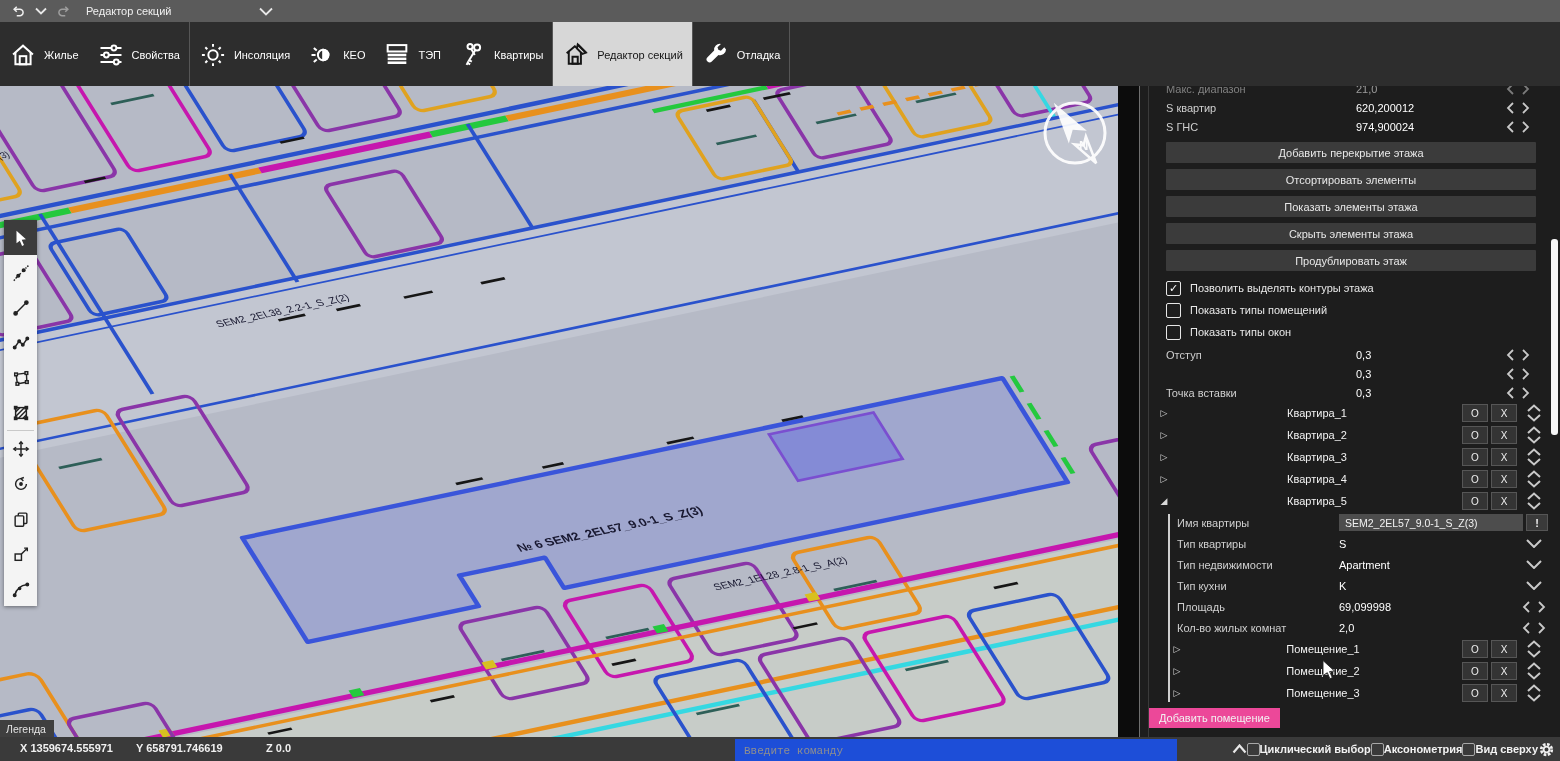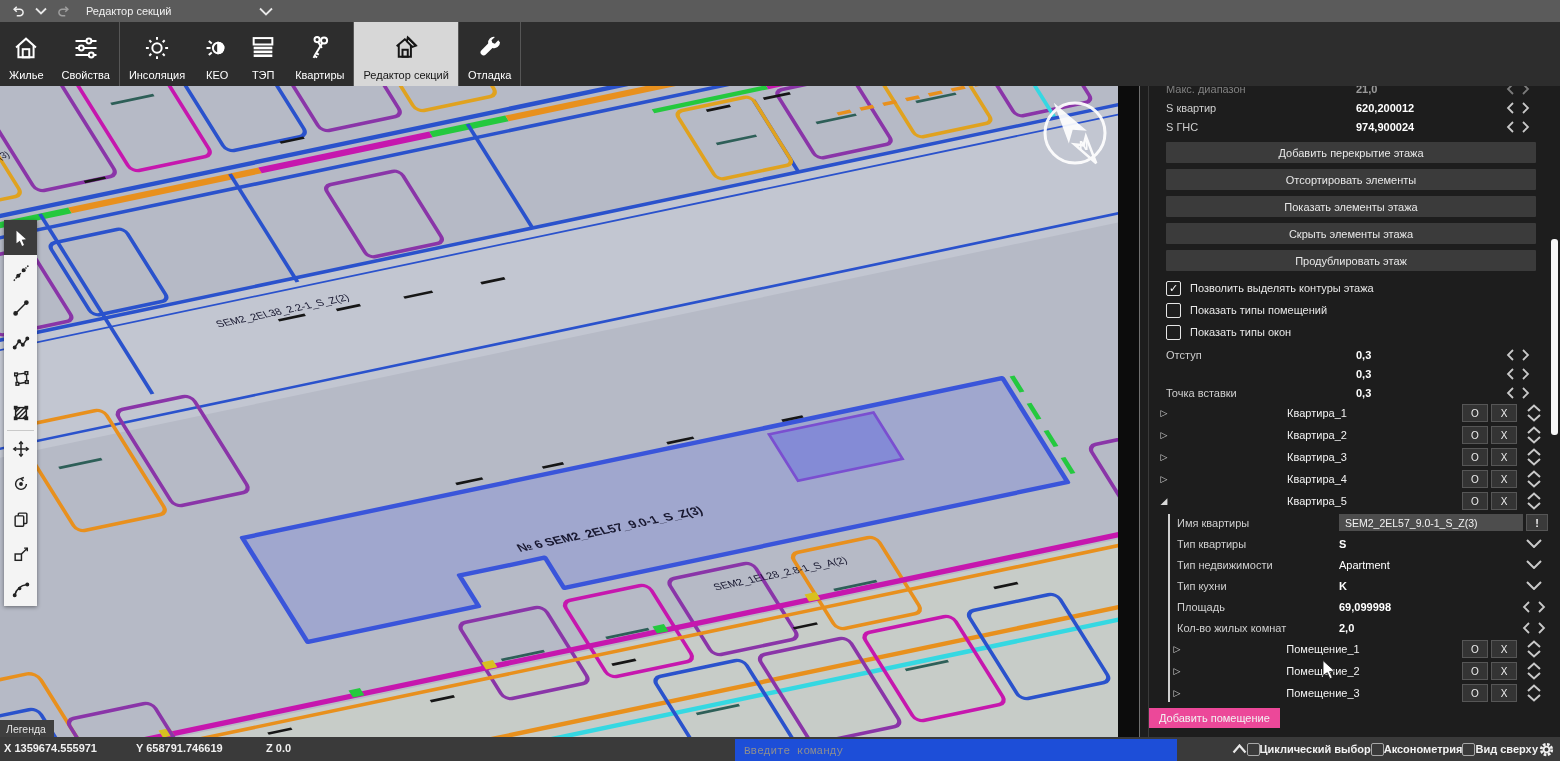--- a/index.html
+++ b/index.html
@@ -9,21 +9,21 @@
   .titlebar{position:absolute;left:0;top:0;width:1560px;height:22px;background:#5b5b5b;
     display:flex;align-items:center;color:#e9e9e9;font-size:11px}
   .titlebar svg{display:block}
   .tb-ic{margin-left:10px;cursor:pointer}
   .tb-ic.dim{opacity:.45}
   .tb-title{margin-left:14px;color:#f0f0f0}
   .tb-chev2{margin-left:88px}
   
   .toolbar{position:absolute;left:0;top:22px;width:1560px;height:64px;background:#2d2d2d;
     display:flex;align-items:stretch}
-  .tbtn{display:flex;flex-direction:column;align-items:center;justify-content:flex-end;
+  .tbtn{display:flex;align-items:center;justify-content:flex-end;
     padding:7px 9px 5px;color:#fff;font-size:11px;gap:7px;cursor:pointer;white-space:nowrap}
   .tbtn svg{display:block}
   .tbtn.active{background:#d7d7d7;color:#161616}
   .tdiv{width:1px;background:#565656}
   
   .canvas{position:absolute;left:0;top:86px;width:1118px;height:651px;background:#b6bac6;overflow:hidden}
   .plan{position:absolute;left:0;top:0}
   .plan text{font-family:"Liberation Sans",sans-serif;fill:#181830}
   
   .tools{position:absolute;left:4px;top:134px;width:33px;background:#f4f4f4;
@@ -40,21 +40,21 @@
   .mcursor{position:absolute;left:1322px;top:660px;z-index:60;pointer-events:none}
   
   .strip{position:absolute;left:1118px;top:86px;width:22px;height:651px;background:#0c0c0c;
     border-right:1px solid #6f6f6f}
   .panel{position:absolute;left:1141px;top:86px;width:419px;height:651px;background:#1d1d1d;
     overflow:hidden;font-size:11px;color:#ddd}
   .pguide{position:absolute;left:7px;top:0;height:651px;width:1px;background:#3a3a3a}
   .prow{height:19px;display:flex;align-items:center;padding:0 28px 0 25px}
   .prow.clipped{margin-top:-7px;opacity:.55}
   .lab{width:190px;color:#cfcfcf;overflow:hidden;white-space:nowrap}
-  .val{flex:1;font-weight:700;color:#fff}
+  .val{flex:1;font-weight:400;color:#fff}
   .lrspin,.ddchev,.updown{width:28px;display:flex;align-items:center;justify-content:center;cursor:pointer}
   .abtn{height:21px;margin:6px 24px 0 25px;background:#3b3b3b;color:#e8e8e8;
     display:flex;align-items:center;justify-content:center;font-size:11px;cursor:pointer;border-radius:1px}
   .abtn:first-of-type{margin-top:8px}
   .cbrow{height:20px;display:flex;align-items:center;padding-left:25px;gap:9px;margin-top:2px}
   .cb{width:15px;height:15px;border:1.6px solid #e6e6e6;border-radius:2px;display:flex;
     align-items:center;justify-content:center;color:#fff;font-size:11px;cursor:pointer;background:transparent}
   .cblab{color:#e8e8e8}
   .aprow{height:22px;display:flex;align-items:center;padding:0 12px}
   .exp{width:22px;color:#d8d8d8;font-size:9px;text-align:center;cursor:pointer}
@@ -73,21 +73,21 @@
   .rmrow{padding-left:26px}
   .rmrow .exp{width:20px}
   .rmname{flex:1;text-align:center;color:#f2f2f2}
   .addroom{height:17px;background:#ec4899;color:#f2f2f2;display:inline-flex;align-items:center;
     padding:10px 10px;margin:4px 0 17px 8px;font-size:11px;cursor:pointer}
   .pscroll{position:absolute;right:2px;top:153px;width:7px;height:196px;background:#f5f5f5;border-radius:3px;cursor:pointer}
   
   .statusbar{position:absolute;left:0;top:737px;width:1560px;height:24px;background:#3a3a3a;
     color:#f0f0f0;font-size:11px;font-weight:700}
   .coord{position:absolute;top:5px}
-  .cx{left:4px}.cy{left:136px}.cz{left:266px}
+  .cx{left:20px}.cy{left:136px}.cz{left:266px}
   .cmd{position:absolute;left:735px;top:2px;width:442px;height:24px;background:#1d4ed8;border:none;
     outline:none;color:#c9c9c9;padding-left:9px;font-size:11px;font-family:Liberation Mono, monospace}
   .cmd::placeholder{color:#8f8f8f;font-weight:400}
   .sbright{position:absolute;right:5px;top:0;height:24px;display:flex;align-items:center;}
   .scb{width:13px;height:13px;border:1.4px solid #a8a8a8;border-radius:2px;cursor:pointer;background:transparent}
   .sblab{color:#f2f2f2}
   .sbic{cursor:pointer;display:flex;align-items:center}
 </style>
 </head>
 <body>

